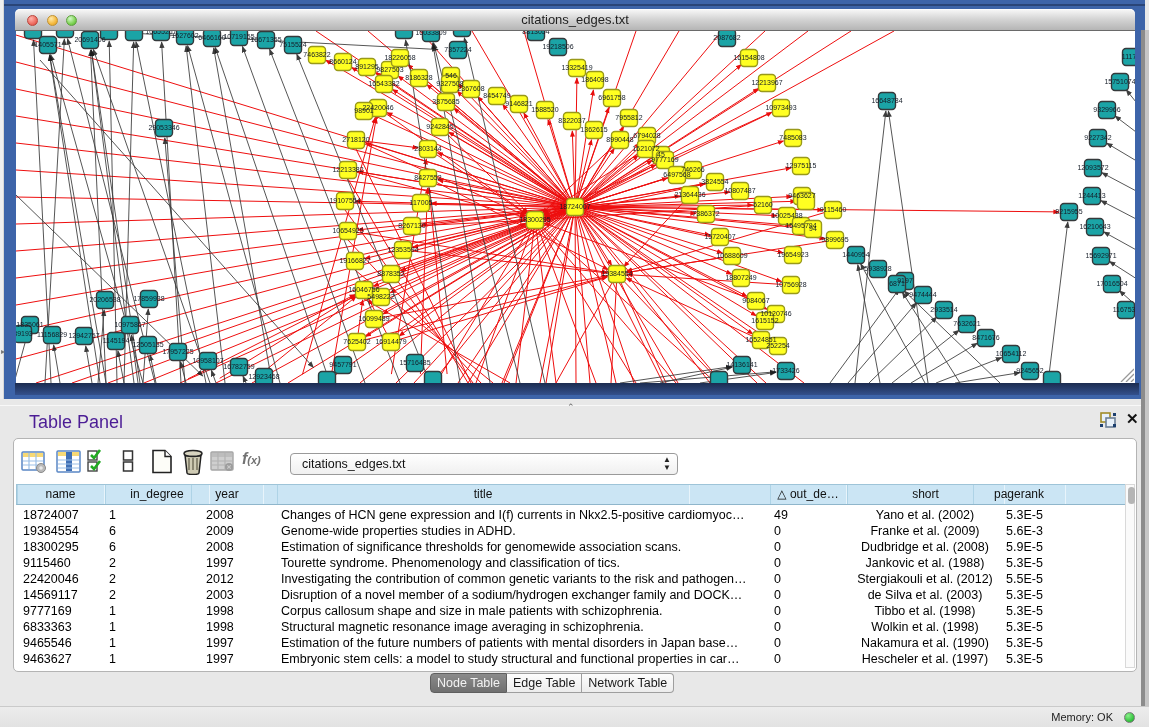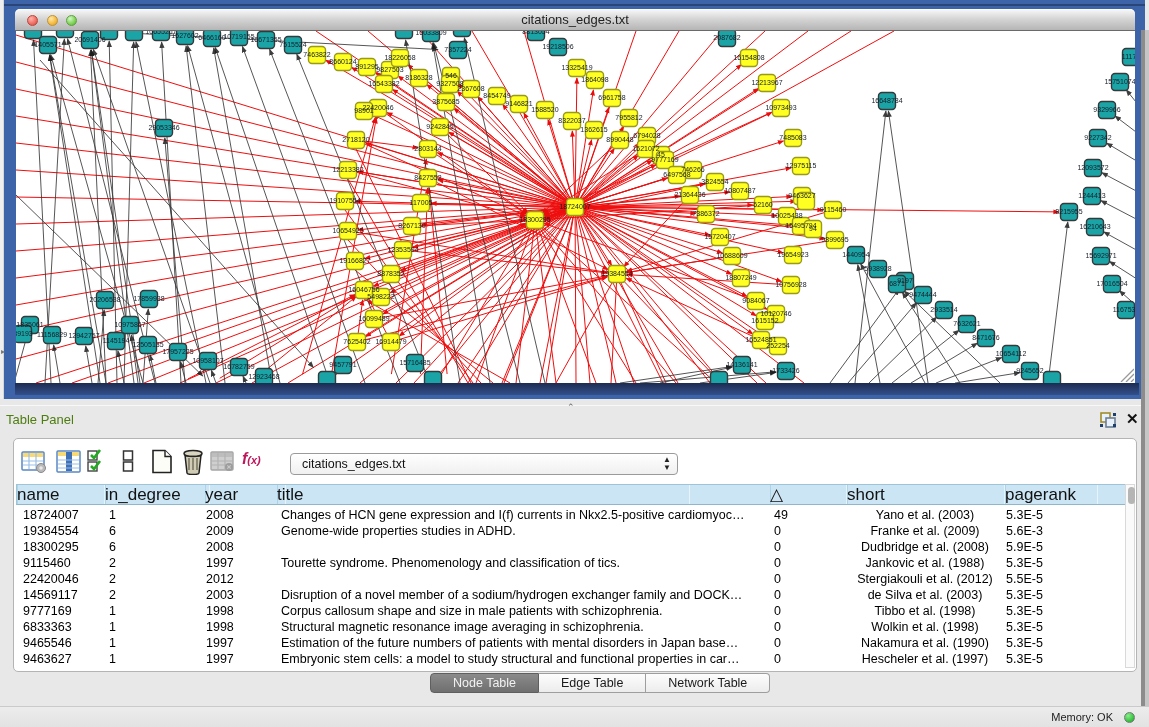--- a/index.html
+++ b/index.html
@@ -10,39 +10,39 @@
 #titlebar .t{display:block;text-align:center;font-size:13px;line-height:21px;color:#222}
 .tl{position:absolute;top:6px;width:11px;height:11px;border-radius:50%}
 #canvas{position:absolute;left:16px;top:31px;width:1119px;height:352px;background:#fff;overflow:hidden}
 #grip{position:absolute;right:1px;bottom:1px;width:15px;height:15px}
 #rstrip1{position:absolute;left:1141px;top:30px;width:4px;height:369px;background:#8c8c8c}
 #rstrip2{position:absolute;left:1145px;top:30px;width:4px;height:369px;background:#c6c6c6}
 #rstrip3{position:absolute;left:1141px;top:399px;width:4px;height:328px;background:#8c8c8c}
 #rstrip4{position:absolute;left:1145px;top:399px;width:4px;height:328px;background:#c6c6c6}
 #tpanel{position:absolute;left:0;top:399px;width:1141px;height:328px;background:#e8e8e8}
 #tphead{position:absolute;left:0;top:6px;width:100%;height:26px;border-top:1px solid #f8f8f8}
-#tphead .lbl{position:absolute;left:6px;top:6px;font-size:13px;color:#4d7c0f}
+#tphead .lbl{position:absolute;left:29px;top:6px;font-size:18px;color:#4c1d95}
 #caret{position:absolute;left:567px;top:-4px;width:12px;height:7px;color:#666;font-size:9px}
 #floaticon{position:absolute;left:1100px;top:6px;width:17px;height:16px}
 #xicon{position:absolute;left:1126px;top:4px;font-size:15px;font-weight:700;color:#111}
 #wbox{position:absolute;left:13px;top:39px;width:1124px;height:234px;background:#fff;border:1px solid #b4b4b4;border-radius:5px}
 #toolbar{position:absolute;left:6px;top:10px;height:30px;width:1110px}
 #combo{position:absolute;left:270px;top:4px;width:388px;height:22px;background:linear-gradient(#fff,#f0f0f0);border:1px solid #9a9a9a;border-radius:4px;font-size:12.5px;color:#111;line-height:20px;padding-left:11px}
 #combo .ud{position:absolute;right:6px;top:2px;font-size:8px;color:#222;line-height:8px;text-align:center}
 #thead{position:absolute;left:2px;top:45px;width:1113px;height:21px;background:#cbe5f4;border:1px solid #9ec4d8;border-bottom:1px solid #8fb6cb}
-#thead span{position:absolute;top:0;height:19px;line-height:19px;font-size:17px;color:#111;border-right:1px solid #e8f4fb;box-shadow:inset 1px 0 0 #aed3e6}
+#thead span{position:absolute;top:0;height:19px;line-height:19px;font-size:12px;color:#111;text-align:center;border-right:1px solid #e8f4fb;box-shadow:inset 1px 0 0 #aed3e6}
 #tbody{position:absolute;left:2px;top:68px;width:1113px;height:161px;background:#fff;font-size:12.5px;color:#000}
 .tr{position:relative;height:16px;line-height:16px;white-space:nowrap}
 .tr span{position:absolute;top:0}
 .c0{left:7px}.c1{left:93px}.c2{left:190px}.c3{left:265px}.c4{left:758px}
 .c5{left:830px;width:158px;text-align:center}.c6{left:990px}
 #vsb{position:absolute;right:1px;top:45px;width:10px;height:184px;background:#fafafa;border:1px solid #d9d9d9}
 #vsb .thumb{position:absolute;left:1.5px;top:2px;width:7px;height:17px;border-radius:4px;background:#b5b5b5}
 #tabs{position:absolute;left:430px;top:274px;height:20px;display:flex;font-size:12.5px}
-.tab{height:20px;line-height:19px;padding:0 22px;background:linear-gradient(#fdfdfd,#ececec);border:1px solid #9e9e9e;border-left:none;color:#1a1a1a}
+.tab{height:20px;line-height:19px;padding:0 6px;background:linear-gradient(#fdfdfd,#ececec);border:1px solid #9e9e9e;border-left:none;color:#1a1a1a}
 .tab.sel{background:linear-gradient(#8b8b8b,#6f6f6f);color:#f2f2f2;border:1px solid #5f5f5f;border-radius:4px 0 0 4px}
 .tab.last{border-radius:0 4px 4px 0}
 #statusbar{position:absolute;left:0;top:706px;width:1149px;height:21px;background:linear-gradient(#ececec,#e2e2e2);border-top:1px solid #cacaca}
 #statusbar .mem{position:absolute;right:36px;top:4px;font-size:11px;color:#222}
 #statusbar .dot{position:absolute;right:14px;top:5px;width:11px;height:11px;border-radius:50%;background:radial-gradient(circle at 35% 30%,#8af08a,#2fbf3a 70%,#1d9a2a);border:1px solid #777}
 .toolico{position:absolute;top:0}
 </style></head><body>
 <div id="frame">
     <div class="topline"></div>
     <div class="shadow"></div>
@@ -647,72 +647,74 @@
           <path d="M4 6c0 2 16 2 16 0l-2 18c0 2-12 2-12 0z" fill="#cfcbb4" stroke="#222" stroke-width="1.5"></path>
           <path d="M8 9v12M12 9v12M16 9v12" stroke="#6f6b58" stroke-width="1.4"></path>
         </svg>
    <svg class="toolico" style="left:190px" width="26" height="25" viewBox="0 0 26 25">
           <rect x="1" y="3" width="22" height="18" rx="1" fill="#cfcfcf" stroke="#a5a5a5" stroke-width="1.4"></rect>
           <rect x="2" y="4" width="20" height="4" fill="#bdbdbd"></rect>
           <path d="M2 12h20M2 16h20M8 4v16M15 4v16" stroke="#b2b2b2" stroke-width="1.2"></path>
           <circle cx="19" cy="18" r="4" fill="#9d9d9d"></circle>
           <path d="M17.3 16.3l3.4 3.4M20.7 16.3l-3.4 3.4" stroke="#c9c9c9" stroke-width="1.2"></path>
         </svg>
-   <div class="toolico" style="left:222px;top:1px;font-size:16px;font-style:italic;font-weight:700;color:#be185d">f<span style="font-size:11px">(x)</span></div>
+   <div class="toolico" style="left:222px;top:1px;font-size:16px;font-style:italic;font-weight:700;color:#737373">f<span style="font-size:11px">(x)</span></div>
    <div id="combo">citations_edges.txt<span class="ud">▲<br>▼</span></div>
   </div>
   <div id="thead">
    <span style="left:0;width:88px">name</span>
    <span style="left:88px;width:105px">in_degree</span>
-   <span style="left:188px;width:81px">year</span>
+   <span style="left:174px;width:73px">year</span>
    <span style="left:260px;width:413px">title</span>
    <span style="left:753px;width:77px">△ out_de…</span>
    <span style="left:830px;width:158px">short</span>
-   <span style="left:988px;width:93px">pagerank</span>
+   <span style="left:956px;width:93px">pagerank</span>
   </div>
   <div id="tbody">
 <div class="tr">
           <span class="c0">18724007</span>
           <span class="c1">1</span>
           <span class="c2">2008</span>
           <span class="c3">Changes of HCN gene expression and I(f) currents in Nkx2.5-positive cardiomyoc…</span>
           <span class="c4">49</span>
-          <span class="c5">Yano et al. (2003)</span>
+          <span class="c5">Yano et al. (2002)</span>
           <span class="c6">5.3E-5</span>
         </div>
 <div class="tr">
           <span class="c0">19384554</span>
           <span class="c1">6</span>
           <span class="c2">2009</span>
           <span class="c3">Genome-wide properties studies in ADHD.</span>
           <span class="c4">0</span>
           <span class="c5">Franke et al. (2009)</span>
           <span class="c6">5.6E-3</span>
         </div>
 <div class="tr">
           <span class="c0">18300295</span>
           <span class="c1">6</span>
           <span class="c2">2008</span>
+          <span class="c3">Estimation of significance thresholds for genomewide association scans.</span>
           <span class="c4">0</span>
           <span class="c5">Dudbridge et al. (2008)</span>
           <span class="c6">5.9E-5</span>
         </div>
 <div class="tr">
           <span class="c0">9115460</span>
           <span class="c1">2</span>
           <span class="c2">1997</span>
           <span class="c3">Tourette syndrome. Phenomenology and classification of tics.</span>
           <span class="c4">0</span>
           <span class="c5">Jankovic et al. (1988)</span>
           <span class="c6">5.3E-5</span>
         </div>
 <div class="tr">
           <span class="c0">22420046</span>
           <span class="c1">2</span>
           <span class="c2">2012</span>
+          <span class="c3">Investigating the contribution of common genetic variants to the risk and pathogen…</span>
           <span class="c4">0</span>
           <span class="c5">Stergiakouli et al. (2012)</span>
           <span class="c6">5.5E-5</span>
         </div>
 <div class="tr">
           <span class="c0">14569117</span>
           <span class="c1">2</span>
           <span class="c2">2003</span>
           <span class="c3">Disruption of a novel member of a sodium/hydrogen exchanger family and DOCK…</span>
           <span class="c4">0</span>

